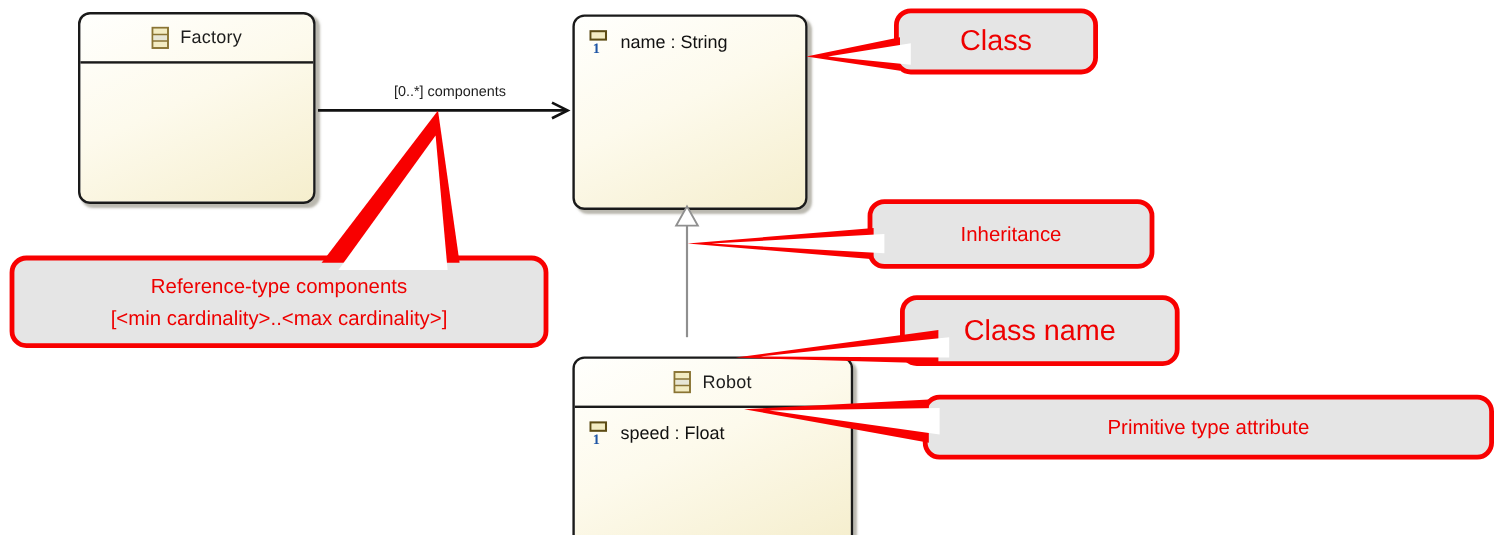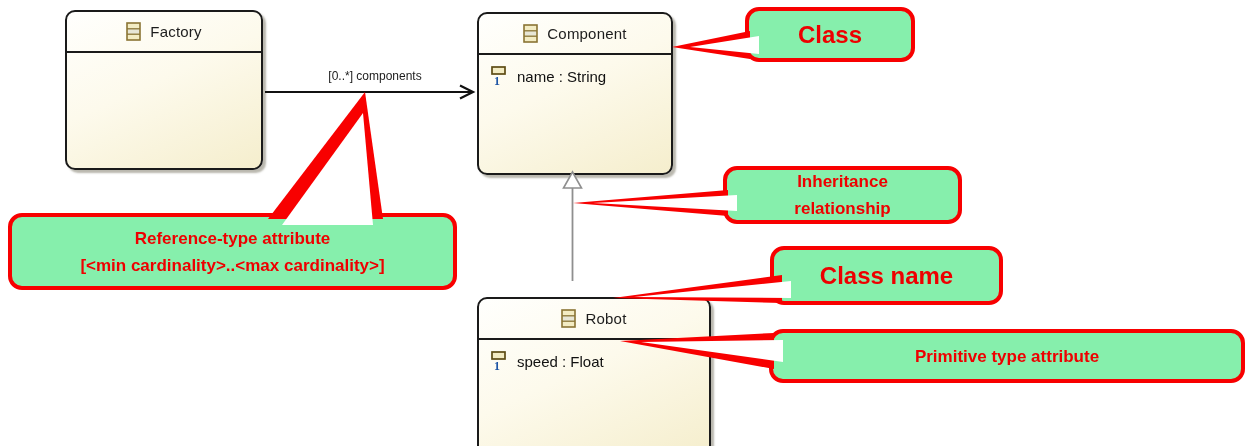--- a/index.html
+++ b/index.html
@@ -31,24 +31,24 @@
   .icon-wrap{display:inline-flex;align-items:center;}
   
   .edge-label{
     position:absolute;font-size:12px;color:#1c1c1c;text-align:center;
   }
   
   .callout{
     position:absolute;
     border:4px solid #f80000;
     border-radius:14px;
-    background:#86efac;
+    background:#e5e5e5;
     box-sizing:border-box;
     display:flex;flex-direction:column;align-items:center;justify-content:center;
-    color:#ee0000;text-align:left;font-weight:bold;
+    color:#ee0000;text-align:left;
   }
   .callout .c-line{display:block;}
   .fs-single{font-size:24px;line-height:27px;}
   .fs-double{font-size:17px;line-height:27px;}
   .svg-layer{position:absolute;left:0;top:0;pointer-events:none;}
 </style>
 </head>
 <body>
 
 <div id="canvas">
@@ -62,31 +62,20 @@
           <line x1="1" y1="6.8" x2="14" y2="6.8" stroke="#8a7434" stroke-width="1.3"></line>
           <line x1="1" y1="12.2" x2="14" y2="12.2" stroke="#8a7434" stroke-width="1.3"></line>
         </svg>
       </span>
       <span class="uml-title">Factory</span>
     </div>
     <div class="uml-body"></div>
   </div>
 
   <div class="uml-box" style="left:477px;top:12px;width:196px;height:163px;">
-    <div class="uml-header">
-      <span class="icon-wrap">
-        <svg width="15" height="19" viewBox="0 0 15 19">
-          <rect x="1" y="1" width="13" height="17" fill="#f3ecc3" stroke="#8a7434" stroke-width="1.6"></rect>
-          <rect x="2" y="6.8" width="11" height="5.2" fill="#e7e6d6"></rect>
-          <line x1="1" y1="6.8" x2="14" y2="6.8" stroke="#8a7434" stroke-width="1.3"></line>
-          <line x1="1" y1="12.2" x2="14" y2="12.2" stroke="#8a7434" stroke-width="1.3"></line>
-        </svg>
-      </span>
-      <span class="uml-title">Component</span>
-    </div>
     <div class="uml-body">
       <div class="attr-row">
         <span class="icon-wrap">
           <svg width="17" height="22" viewBox="0 0 17 22">
             <rect x="1" y="2" width="13" height="7" fill="#f3ecc3" stroke="#5d4c14" stroke-width="1.7"></rect>
             <text x="3" y="20" fill="#1e55a5" font-size="12" font-weight="bold" font-family="Liberation Serif, serif">1</text>
           </svg>
         </span>
         <span class="attr-label">name : String</span>
       </div>
@@ -132,33 +121,32 @@
   </svg>
 
   <div class="edge-label" style="left:295px;top:69px;width:160px;">[0..*] components</div>
 
   <div class="callout fs-single" style="left:745px;top:7px;width:170px;height:55px;">
     <span class="c-line">Class</span>
   </div>
 
   <div class="callout fs-double" style="left:723px;top:166px;width:239px;height:58px;">
     <span class="c-line">Inheritance</span>
-    <span class="c-line">relationship</span>
   </div>
 
-  <div class="callout fs-single" style="left:770px;top:246px;width:233px;height:59px;">
+  <div class="callout fs-single" style="left:750px;top:246px;width:233px;height:59px;">
     <span class="c-line">Class name</span>
   </div>
 
   <div class="callout fs-double" style="left:769px;top:329px;width:476px;height:54px;">
     <span class="c-line">Primitive type attribute</span>
   </div>
 
   <div class="callout fs-double" style="left:8px;top:213px;width:449px;height:77px;">
-    <span class="c-line">Reference-type attribute</span>
+    <span class="c-line">Reference-type components</span>
     <span class="c-line">[&lt;min cardinality&gt;..&lt;max cardinality&gt;]</span>
   </div>
 
   <svg class="svg-layer" width="1250" height="446">
 
     <g>
       <polygon points="750,31 672,47 750,59" fill="#f80000"></polygon>
       <polygon points="759,36 690,47 759,54" fill="#ffffff"></polygon>
     </g>
 

